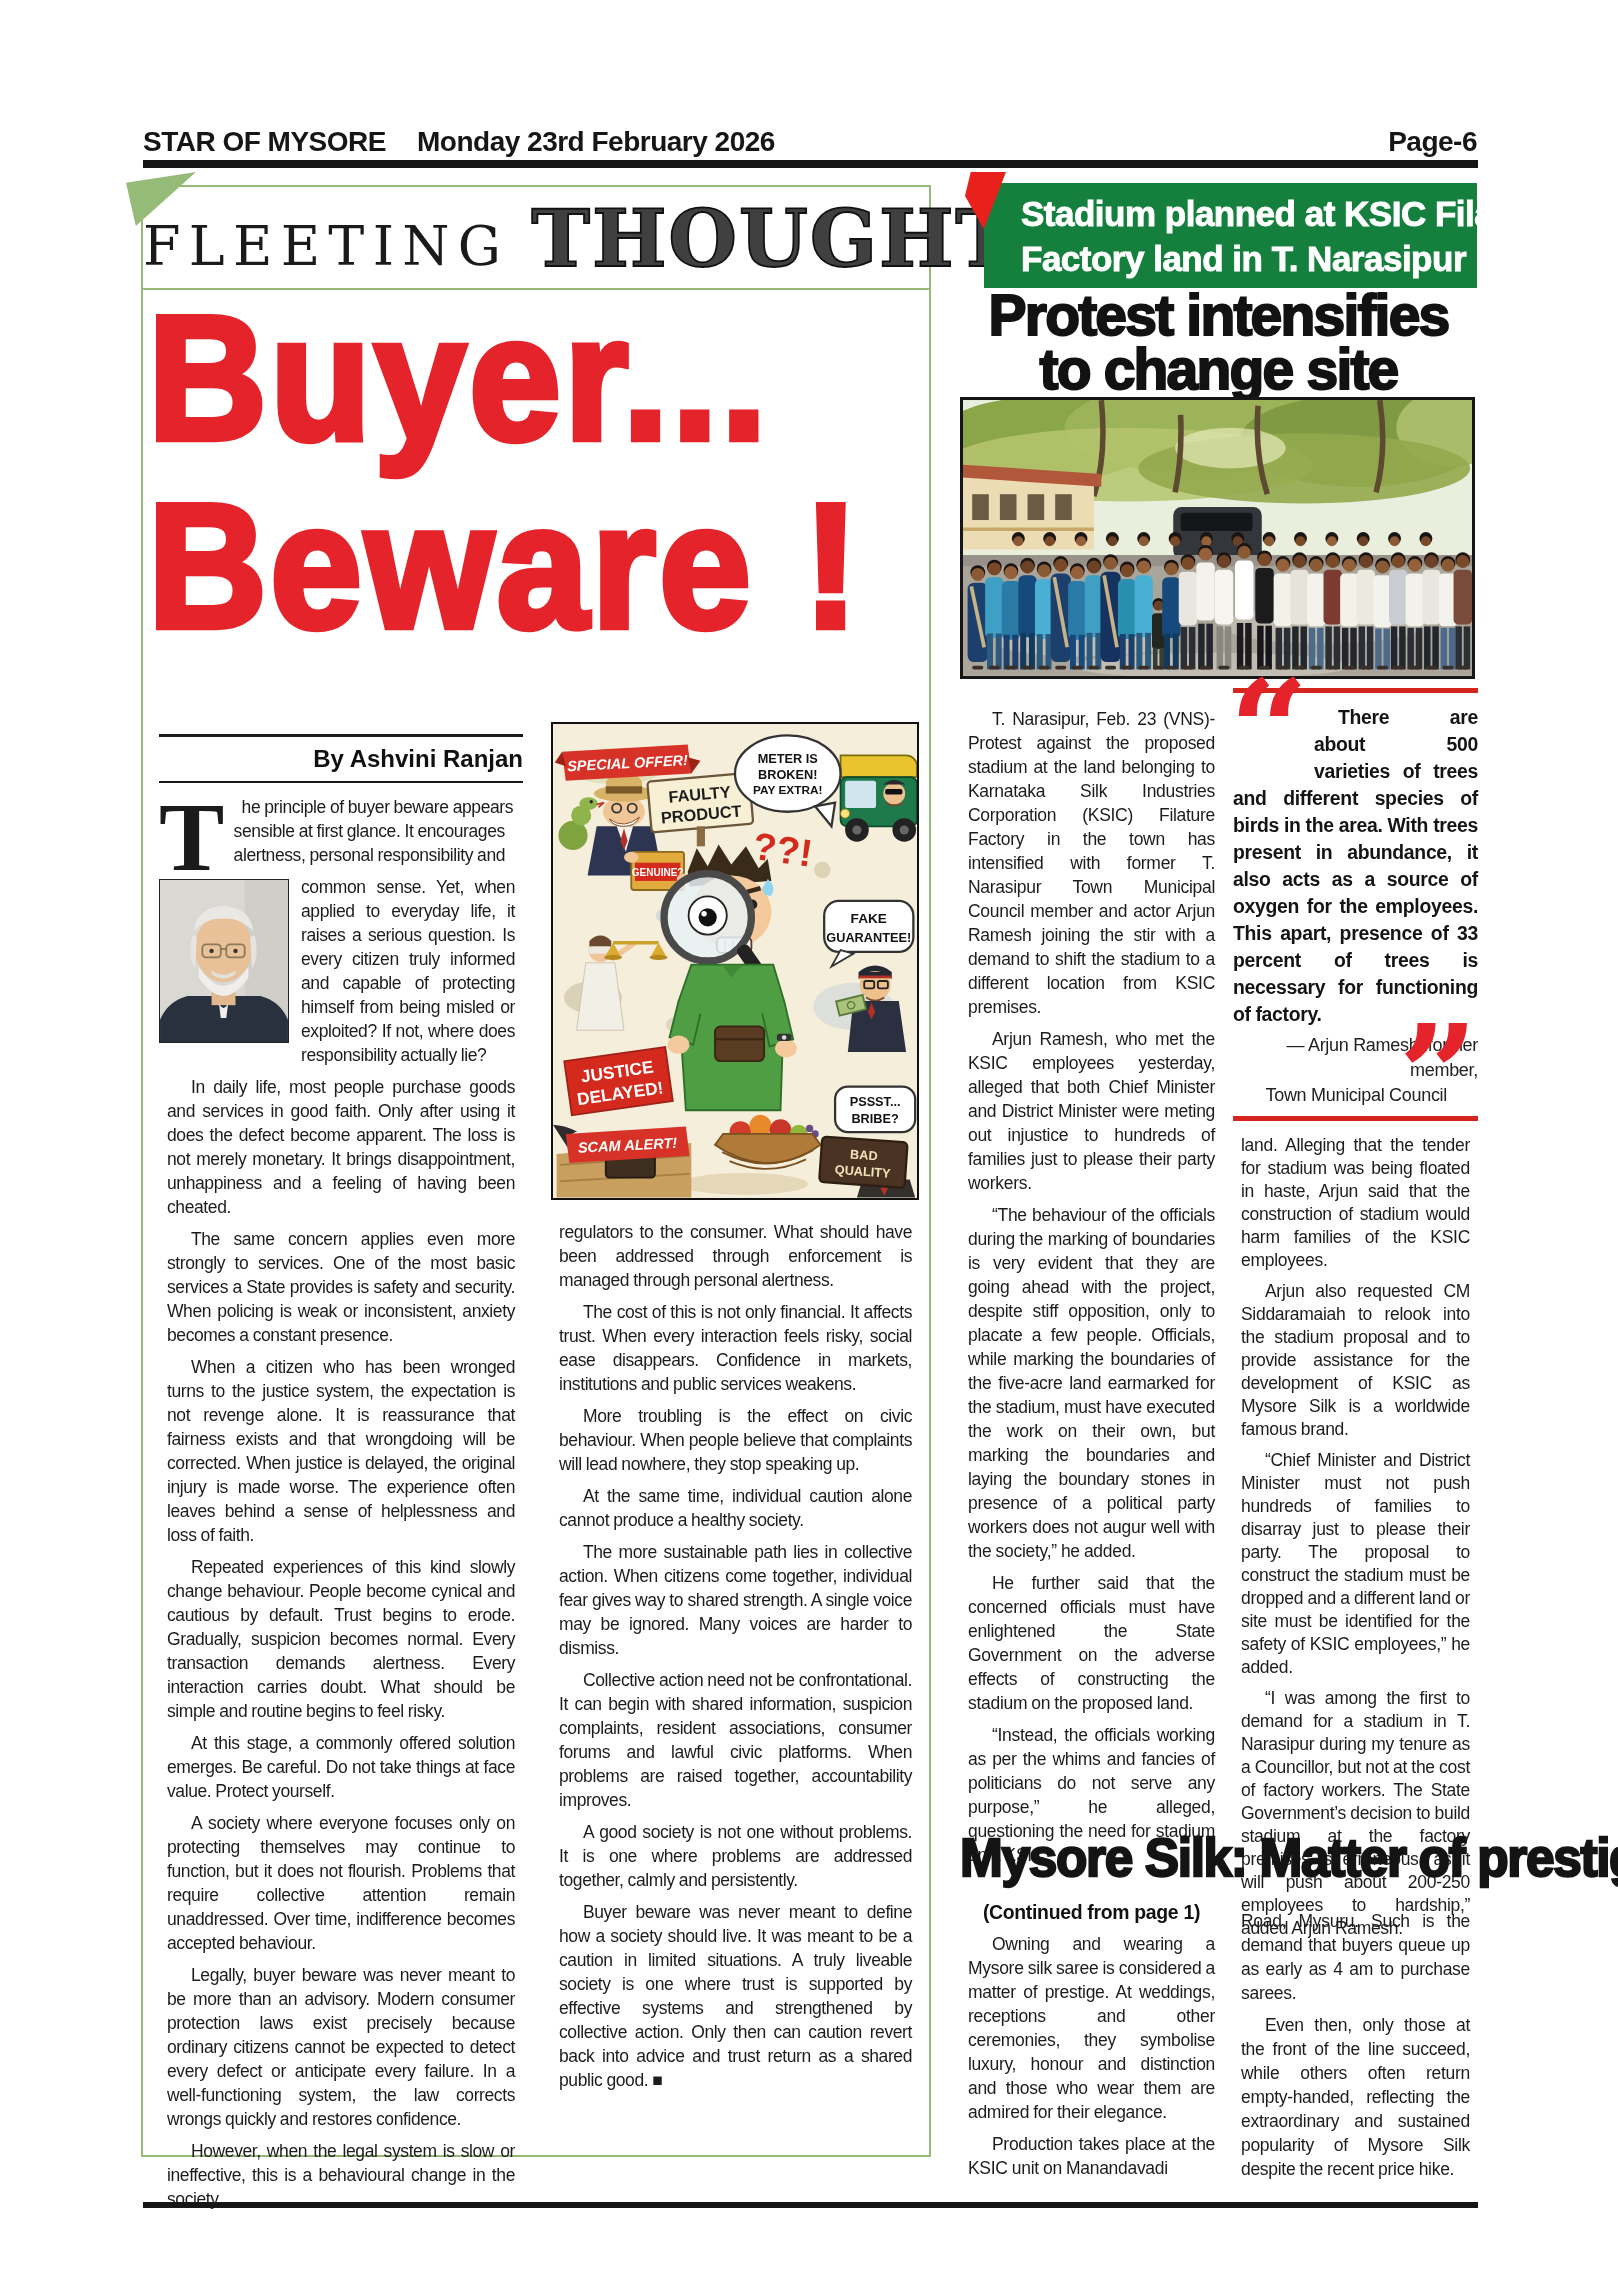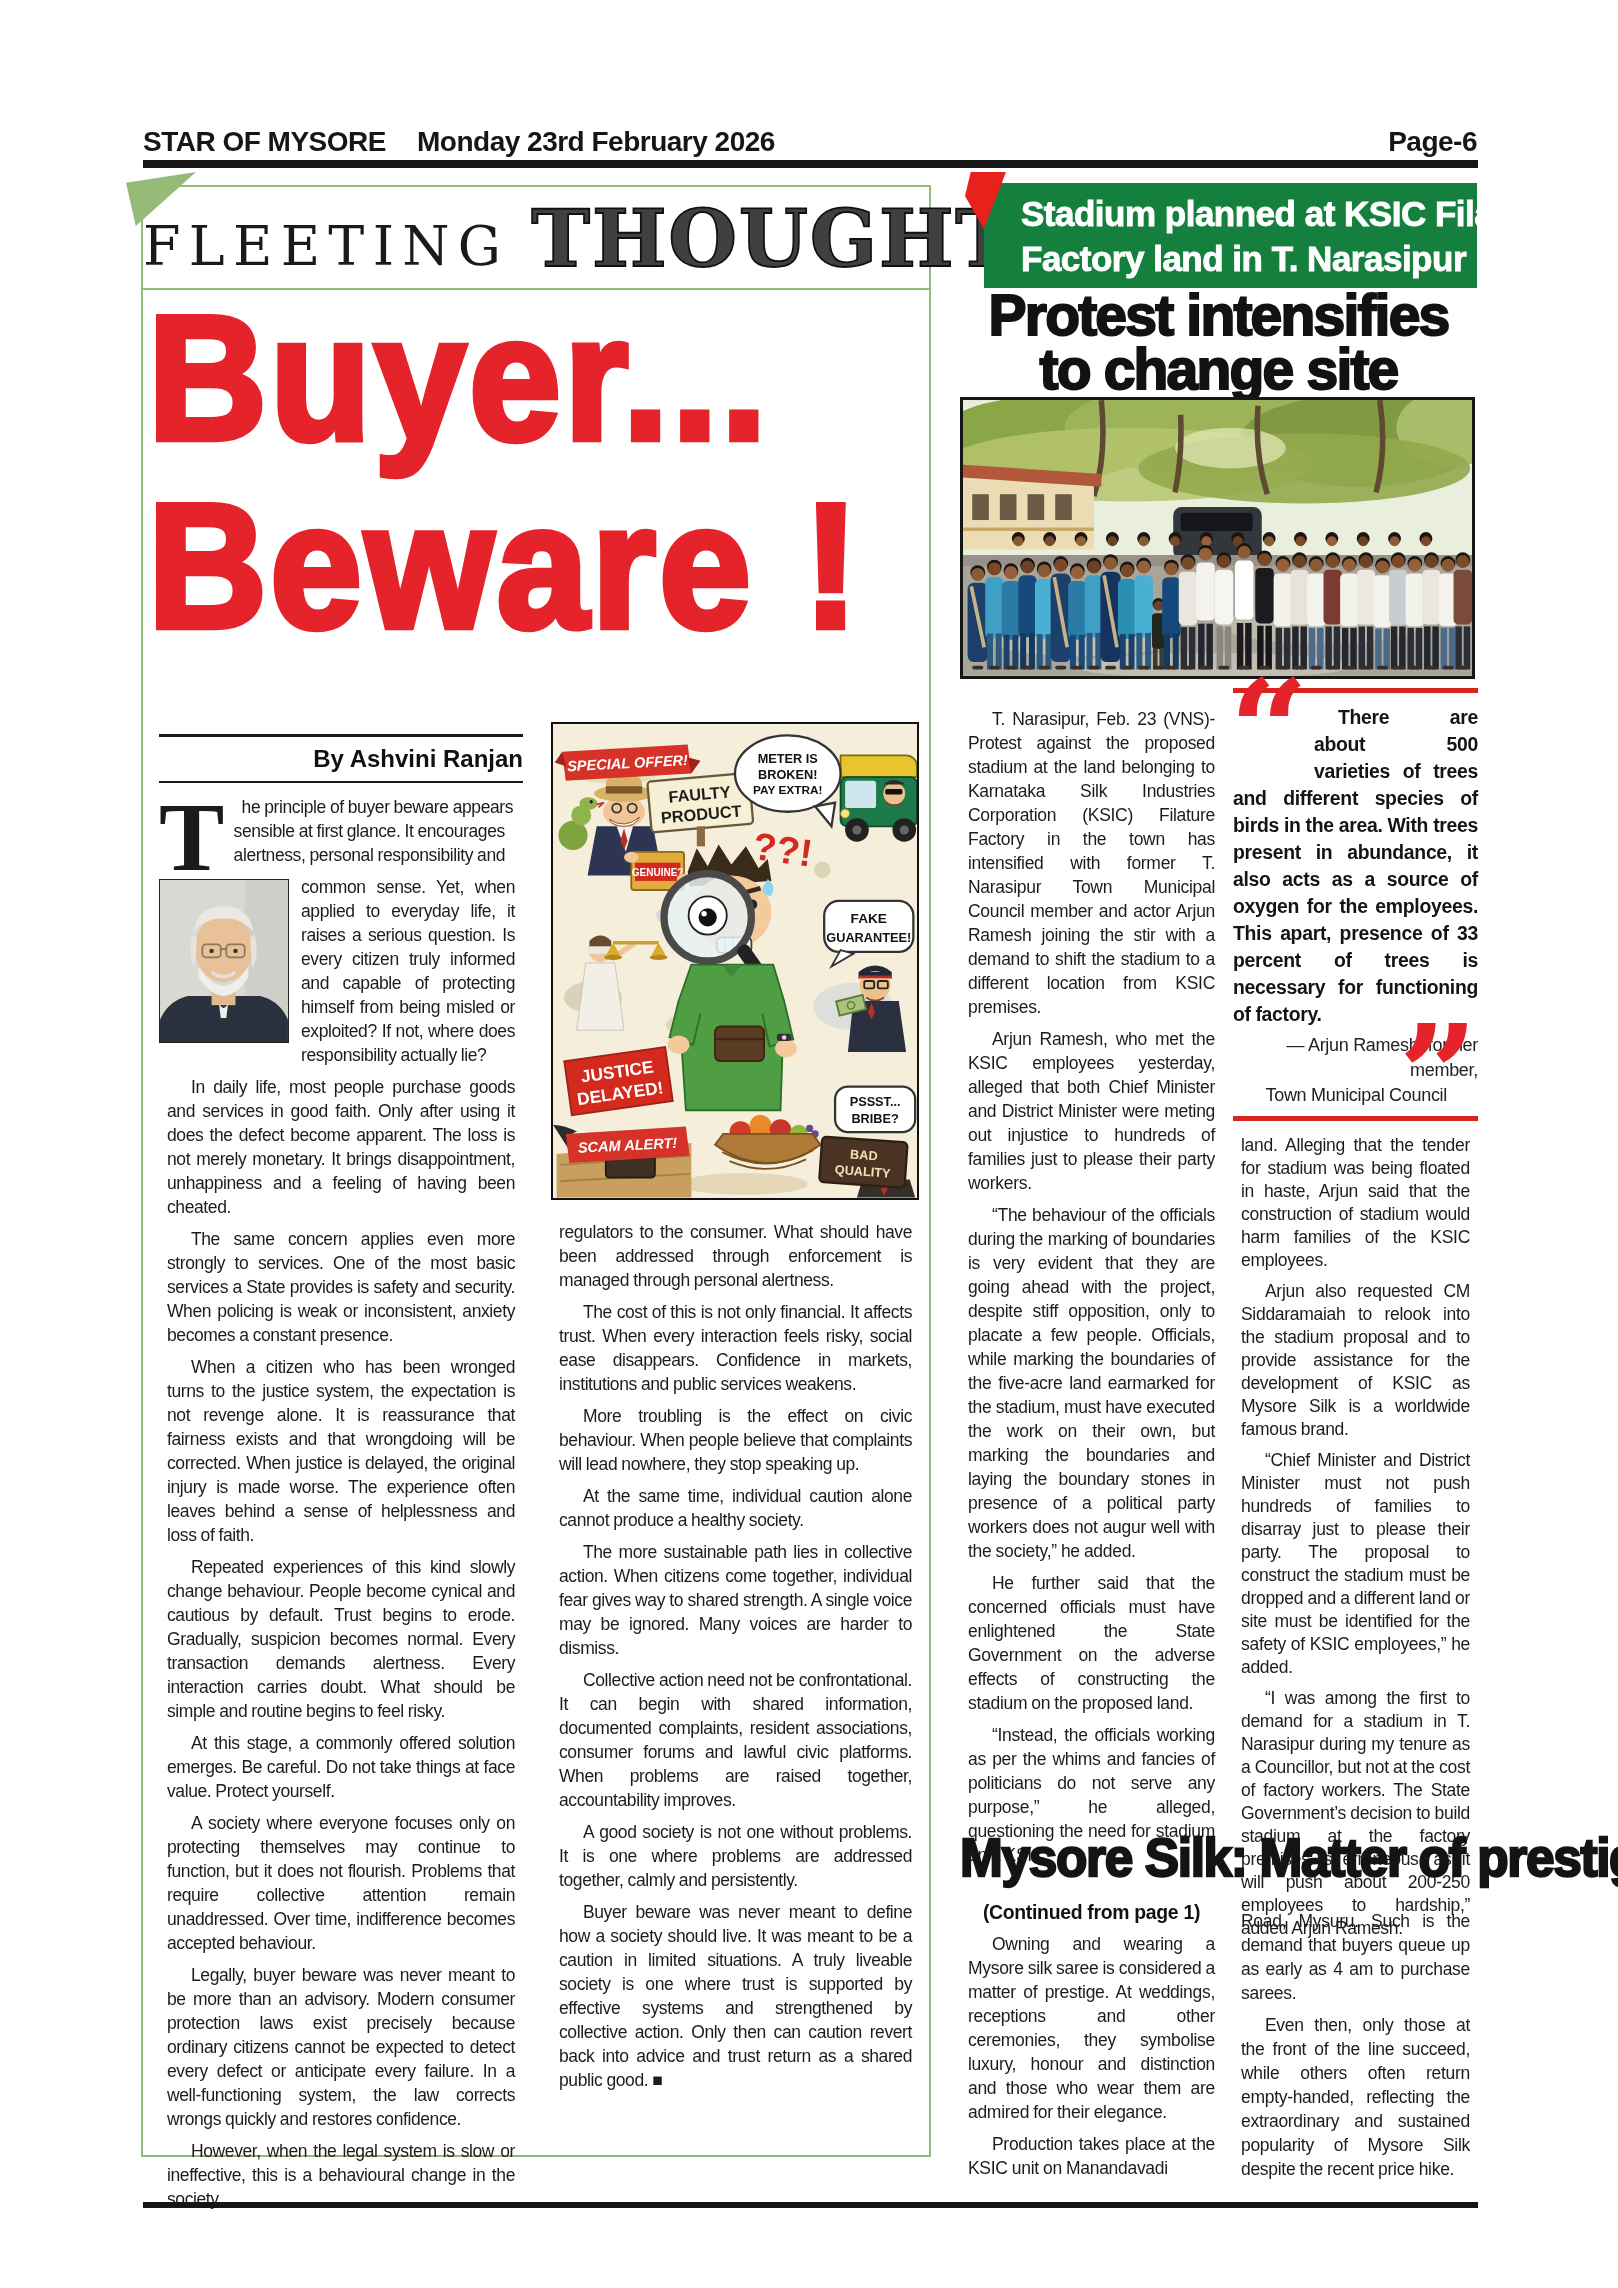--- a/index.html
+++ b/index.html
@@ -313,21 +313,21 @@
         <text x="341" y="496" text-anchor="middle" font-size="14" font-weight="bold" fill="#f2e2b8">QUALITY</text>
       </g>
     </svg>
   </div>
   <div class="cont">
       <p>regulators to the consumer. What should have been addressed through enforcement is managed through personal alertness.</p>
       <p>The cost of this is not only financial. It affects trust. When every interaction feels risky, social ease disappears. Confidence in markets, institutions and public services weakens.</p>
       <p>More troubling is the effect on civic behaviour. When people believe that complaints will lead nowhere, they stop speaking up.</p>
       <p>At the same time, individual caution alone cannot produce a healthy society.</p>
       <p>The more sustainable path lies in collective action. When citizens come together, individual fear gives way to shared strength. A single voice may be ignored. Many voices are harder to dismiss.</p>
-      <p>Collective action need not be confrontational. It can begin with shared information, documented complaints, resident associations, consumer forums and lawful civic platforms. When problems are raised together, accountability improves.</p>
+      <p>Collective action need not be confrontational. It can begin with shared information, suspicion complaints, resident associations, consumer forums and lawful civic platforms. When problems are raised together, accountability improves.</p>
       <p>A good society is not one without problems. It is one where problems are addressed together, calmly and persistently.</p>
       <p>Buyer beware was never meant to define how a society should live. It was meant to be a caution in limited situations. A truly liveable society is one where trust is supported by effective systems and strengthened by collective action. Only then can caution revert back into advice and trust return as a shared public good. ■</p>
     </div>
 </div>
 
 <div class="abs" id="red-flag"></div>
 <div class="abs" id="kicker">
   <div>Stadium planned at KSIC Filature</div>
   <div>Factory land in T. Narasipur</div>
 </div>

